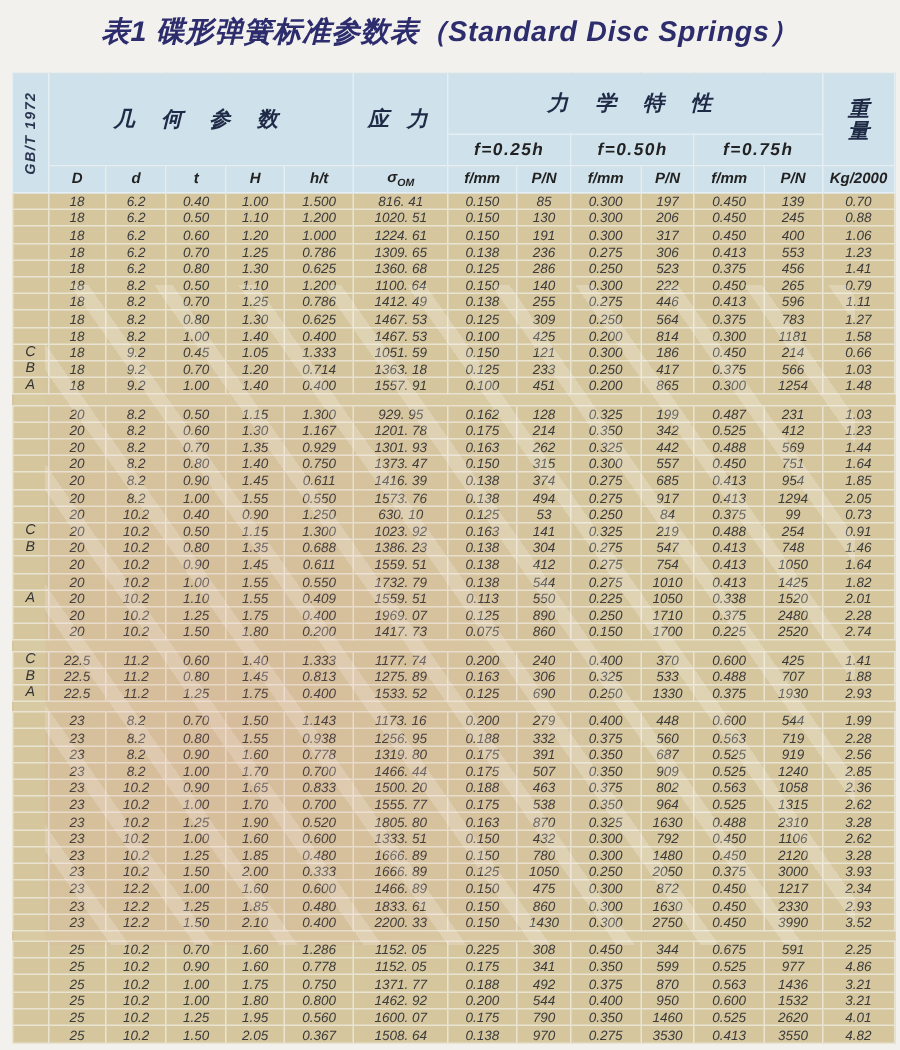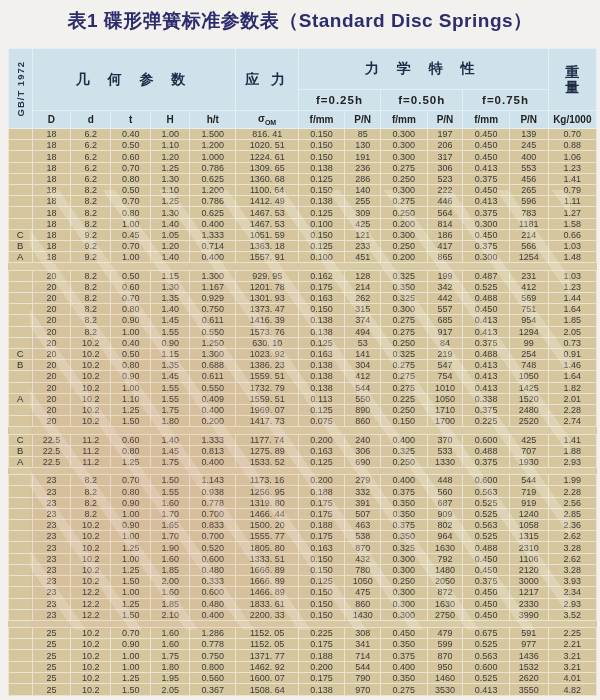--- a/index.html
+++ b/index.html
@@ -1,21 +1,21 @@
 <!DOCTYPE html>
 <html><head>
 <meta charset="utf-8">
 <style>
   html,body { margin:0; padding:0; }
   body {
     width:600px; height:700px; overflow:hidden;
     font-family:"Liberation Sans","DejaVu Sans",sans-serif;
     background:#f2f1ed; position:relative;
   }
-  .sheet { position:absolute; inset:0; background:#f2f1ed; }
+  .sheet { position:absolute; inset:0; background:#f2f1ed;font-style:italic; }
   .titlebar {
     position:absolute; top:8px; left:0; width:100%;
     text-align:center; font-size:19px; font-weight:bold;
     color:#2d2d6e; letter-spacing:0.5px;
   }
   .tablewrap { position:absolute; top:48px; left:8px; right:3px; }
   table {
     width:100%; height:648px; border-collapse:collapse; table-layout:fixed;
     background:#d5c69e;
   }
@@ -102,21 +102,21 @@
             <th>t</th>
             <th>H</th>
             <th>h/t</th>
             <th>σ<sub>OM</sub></th>
             <th>f/mm</th>
             <th>P/N</th>
             <th>f/mm</th>
             <th>P/N</th>
             <th>f/mm</th>
             <th>P/N</th>
-            <th>Kg/1000</th>
+            <th>Kg/2000</th>
           </tr>
       </thead>
       <tbody id="table-body">
           <tr>
             <td class="marker"></td>
             <td>18</td>
             <td>6.2</td>
             <td>0.40</td>
             <td>1.00</td>
             <td>1.500</td>
@@ -801,51 +801,51 @@
             <td class="marker"></td>
             <td>25</td>
             <td>10.2</td>
             <td>0.70</td>
             <td>1.60</td>
             <td>1.286</td>
             <td>1152. 05</td>
             <td>0.225</td>
             <td>308</td>
             <td>0.450</td>
-            <td>479</td>
+            <td>344</td>
             <td>0.675</td>
             <td>591</td>
             <td>2.25</td>
           </tr>
           <tr>
             <td class="marker"></td>
             <td>25</td>
             <td>10.2</td>
             <td>0.90</td>
             <td>1.60</td>
             <td>0.778</td>
             <td>1152. 05</td>
             <td>0.175</td>
             <td>341</td>
             <td>0.350</td>
             <td>599</td>
             <td>0.525</td>
             <td>977</td>
-            <td>2.21</td>
+            <td>4.86</td>
           </tr>
           <tr>
             <td class="marker"></td>
             <td>25</td>
             <td>10.2</td>
             <td>1.00</td>
             <td>1.75</td>
             <td>0.750</td>
             <td>1371. 77</td>
             <td>0.188</td>
-            <td>714</td>
+            <td>492</td>
             <td>0.375</td>
             <td>870</td>
             <td>0.563</td>
             <td>1436</td>
             <td>3.21</td>
           </tr>
           <tr>
             <td class="marker"></td>
             <td>25</td>
             <td>10.2</td>

